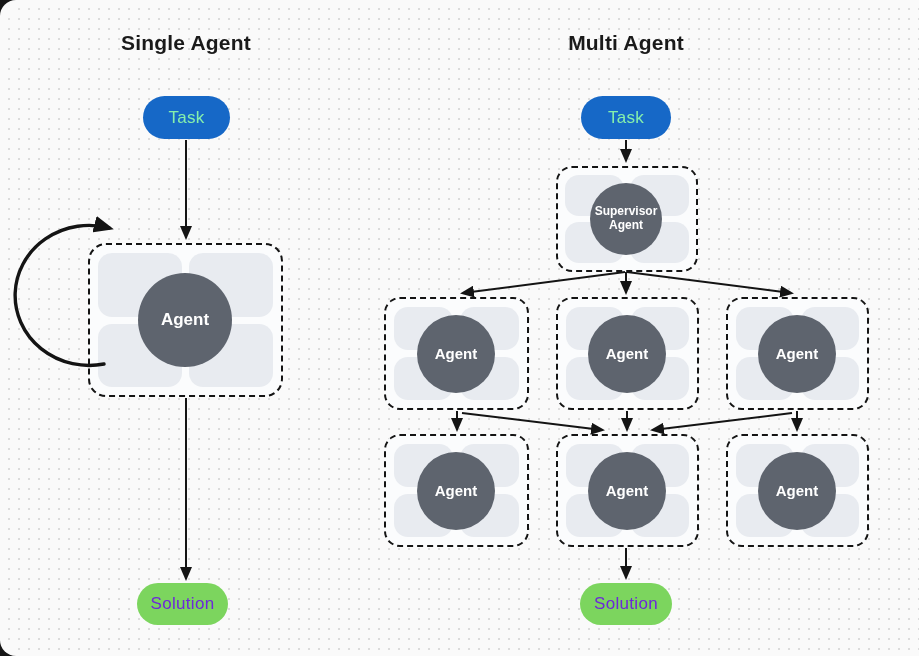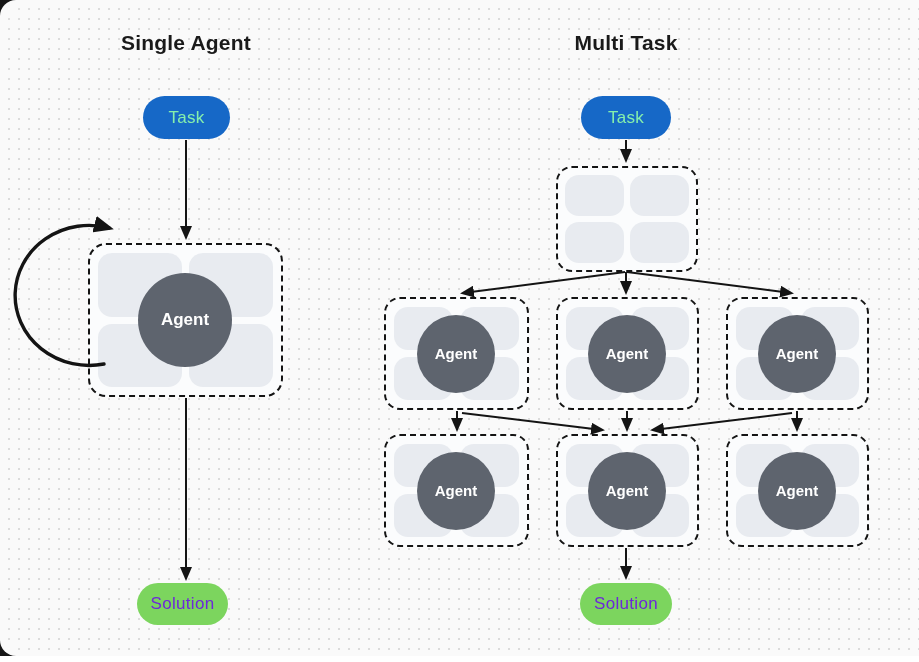--- a/index.html
+++ b/index.html
@@ -69,30 +69,31 @@
   <div class="agent-box" style="left:88px; top:243px; width:195px; height:154px;">
     <div class="cell"></div>
     <div class="cell"></div>
     <div class="cell"></div>
     <div class="cell"></div>
   </div>
   <div class="agent-circle" style="left:138px; top:273px; width:94px; height:94px; font-size:17px;">Agent</div>
 
   <div class="pill solution" style="left:137px; top:583px; width:91px; height:42px;">Solution</div>
 
-  <div class="title" style="left:496px; top:31px;">Multi Task</div>
+  <div class="title" style="left:496px; top:31px;">Multi Agent</div>
 
   <div class="pill task" style="left:581px; top:96px; width:90px; height:43px;">Task</div>
 
   <div class="agent-box" style="left:556px; top:166px; width:142px; height:106px; border-radius:16px; padding:7px; gap:6px;">
     <div class="cell"></div>
     <div class="cell"></div>
     <div class="cell"></div>
     <div class="cell"></div>
   </div>
+  <div class="agent-circle" style="left:590px; top:183px; width:72px; height:72px; font-size:12px; padding:0 8px; box-sizing:border-box;">Supervisor Agent</div>
 
   <div class="agent-box" style="left:384px; top:297px; width:145px; height:113px; border-radius:16px;">
     <div class="cell"></div>
     <div class="cell"></div>
     <div class="cell"></div>
     <div class="cell"></div>
   </div>
   <div class="agent-circle" style="left:417px; top:315px; width:78px; height:78px; font-size:15px;">Agent</div>
 
   <div class="agent-box" style="left:556px; top:297px; width:143px; height:113px; border-radius:16px;">

